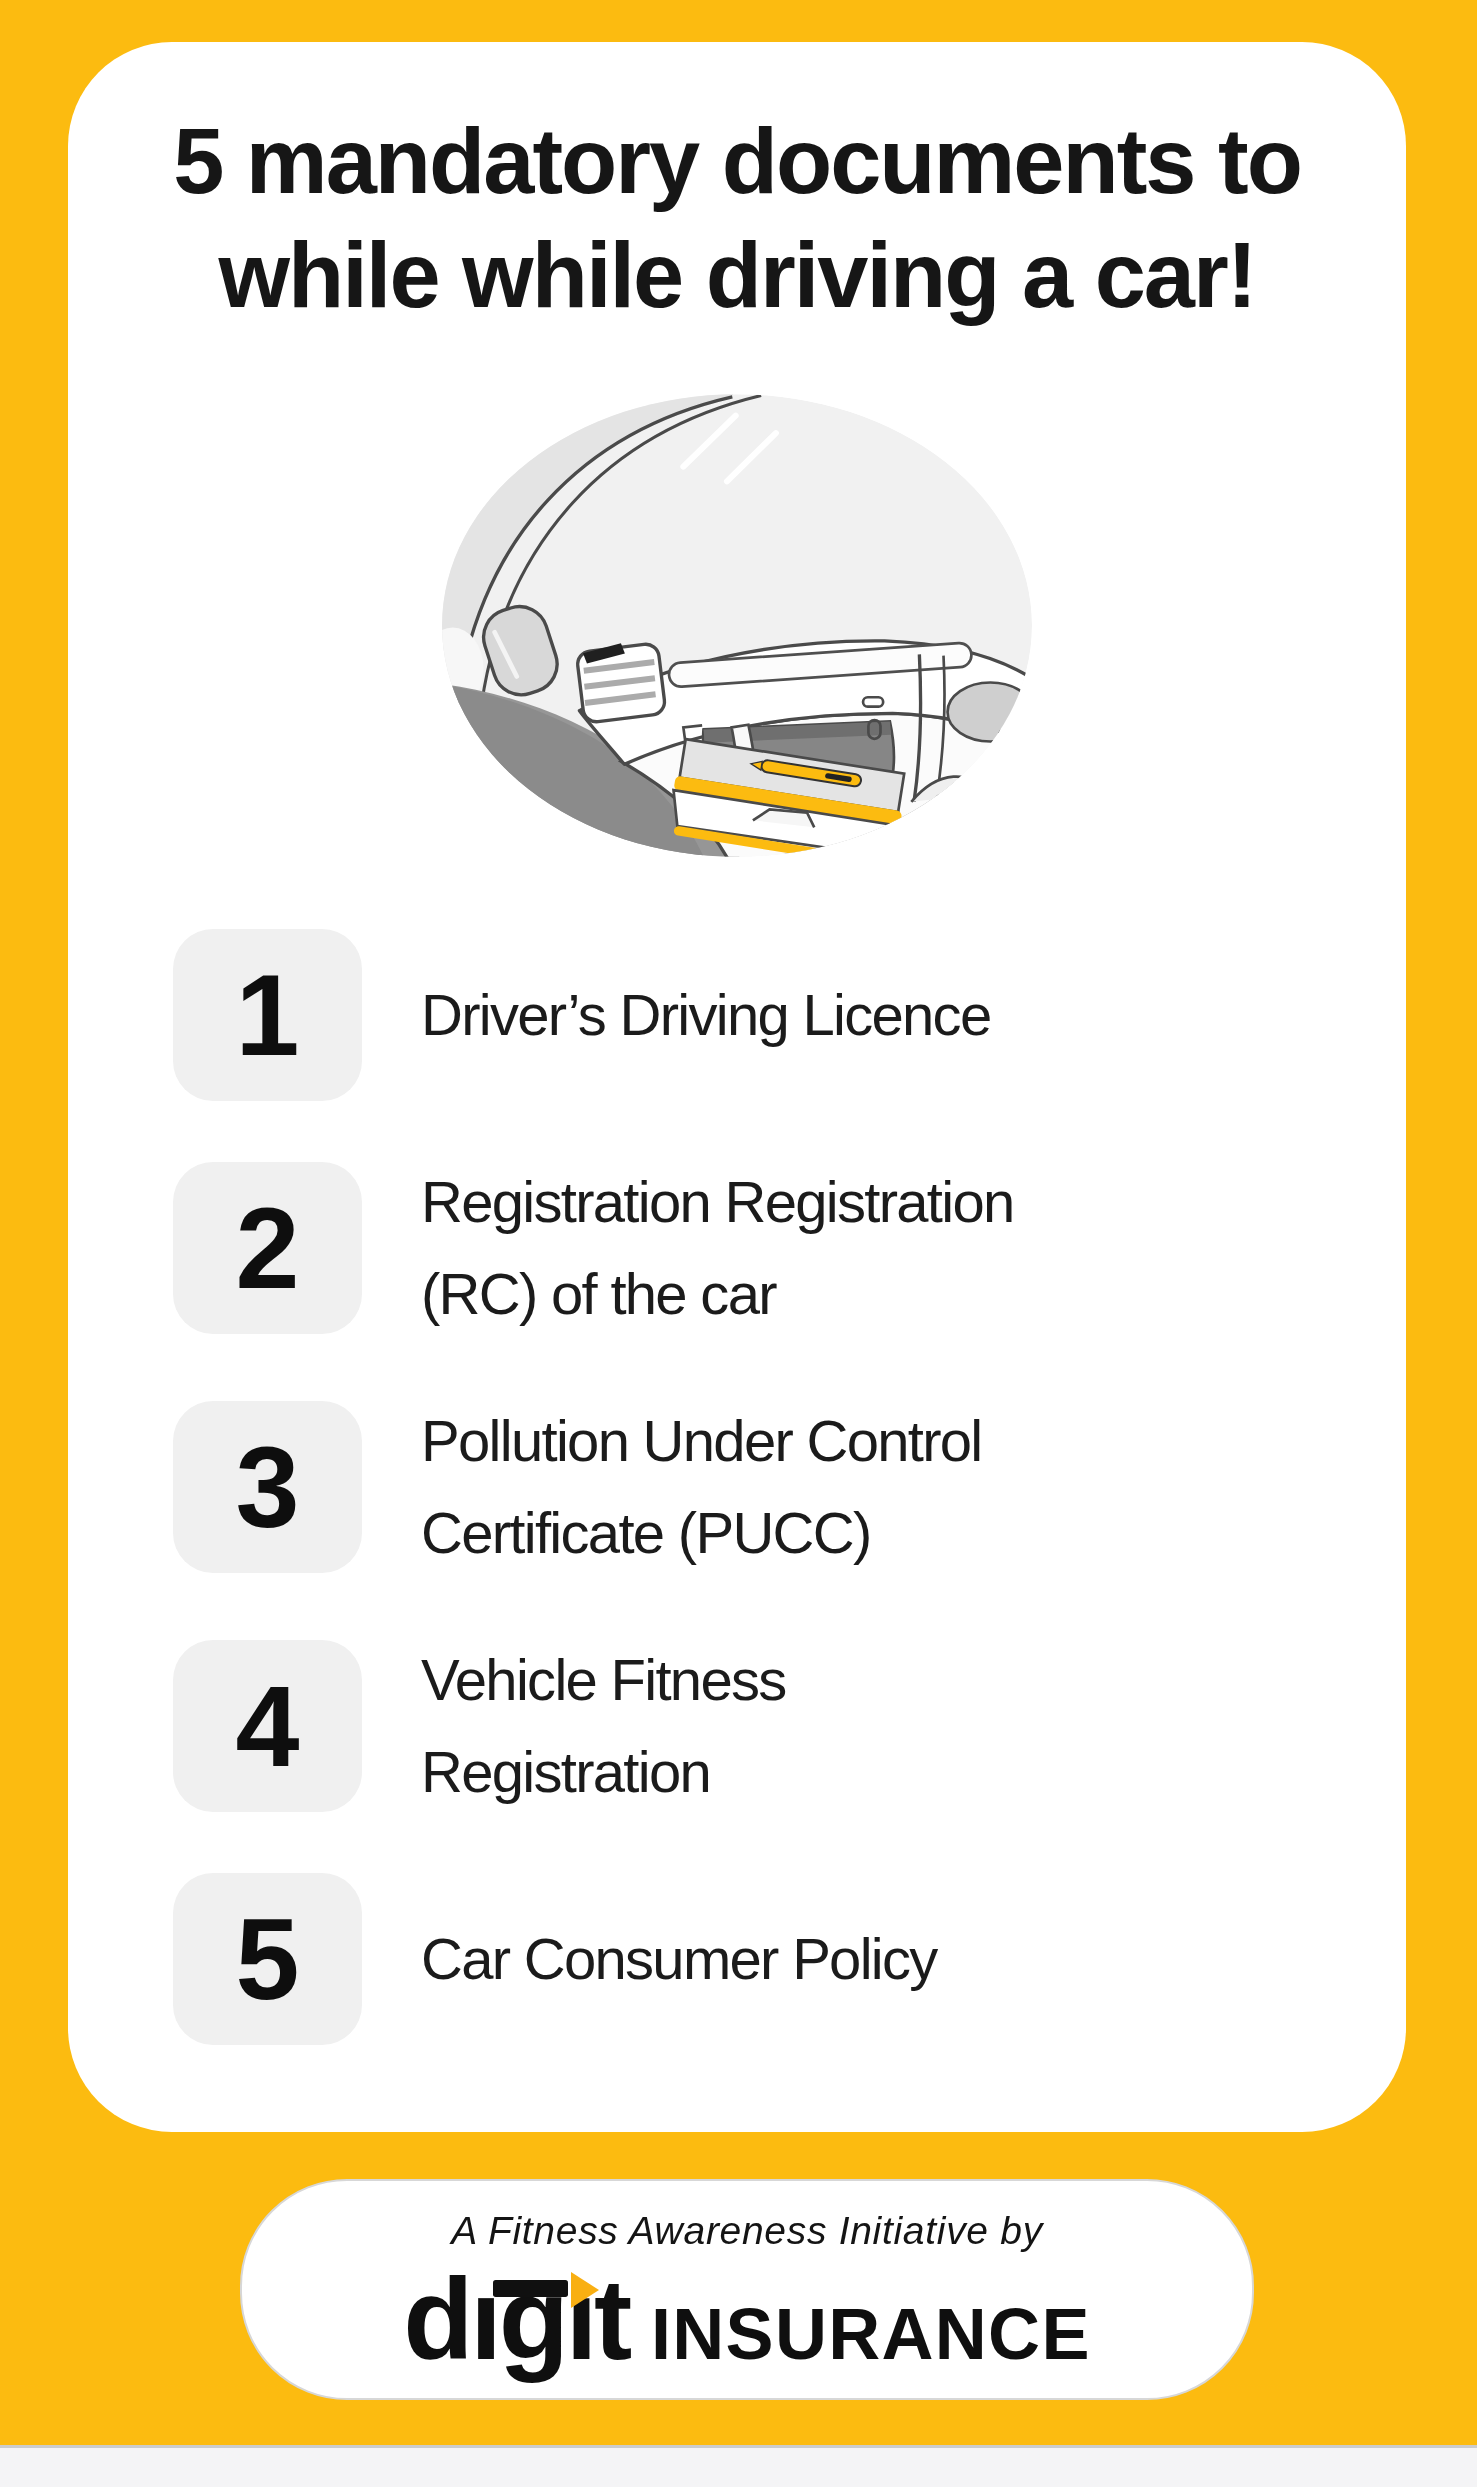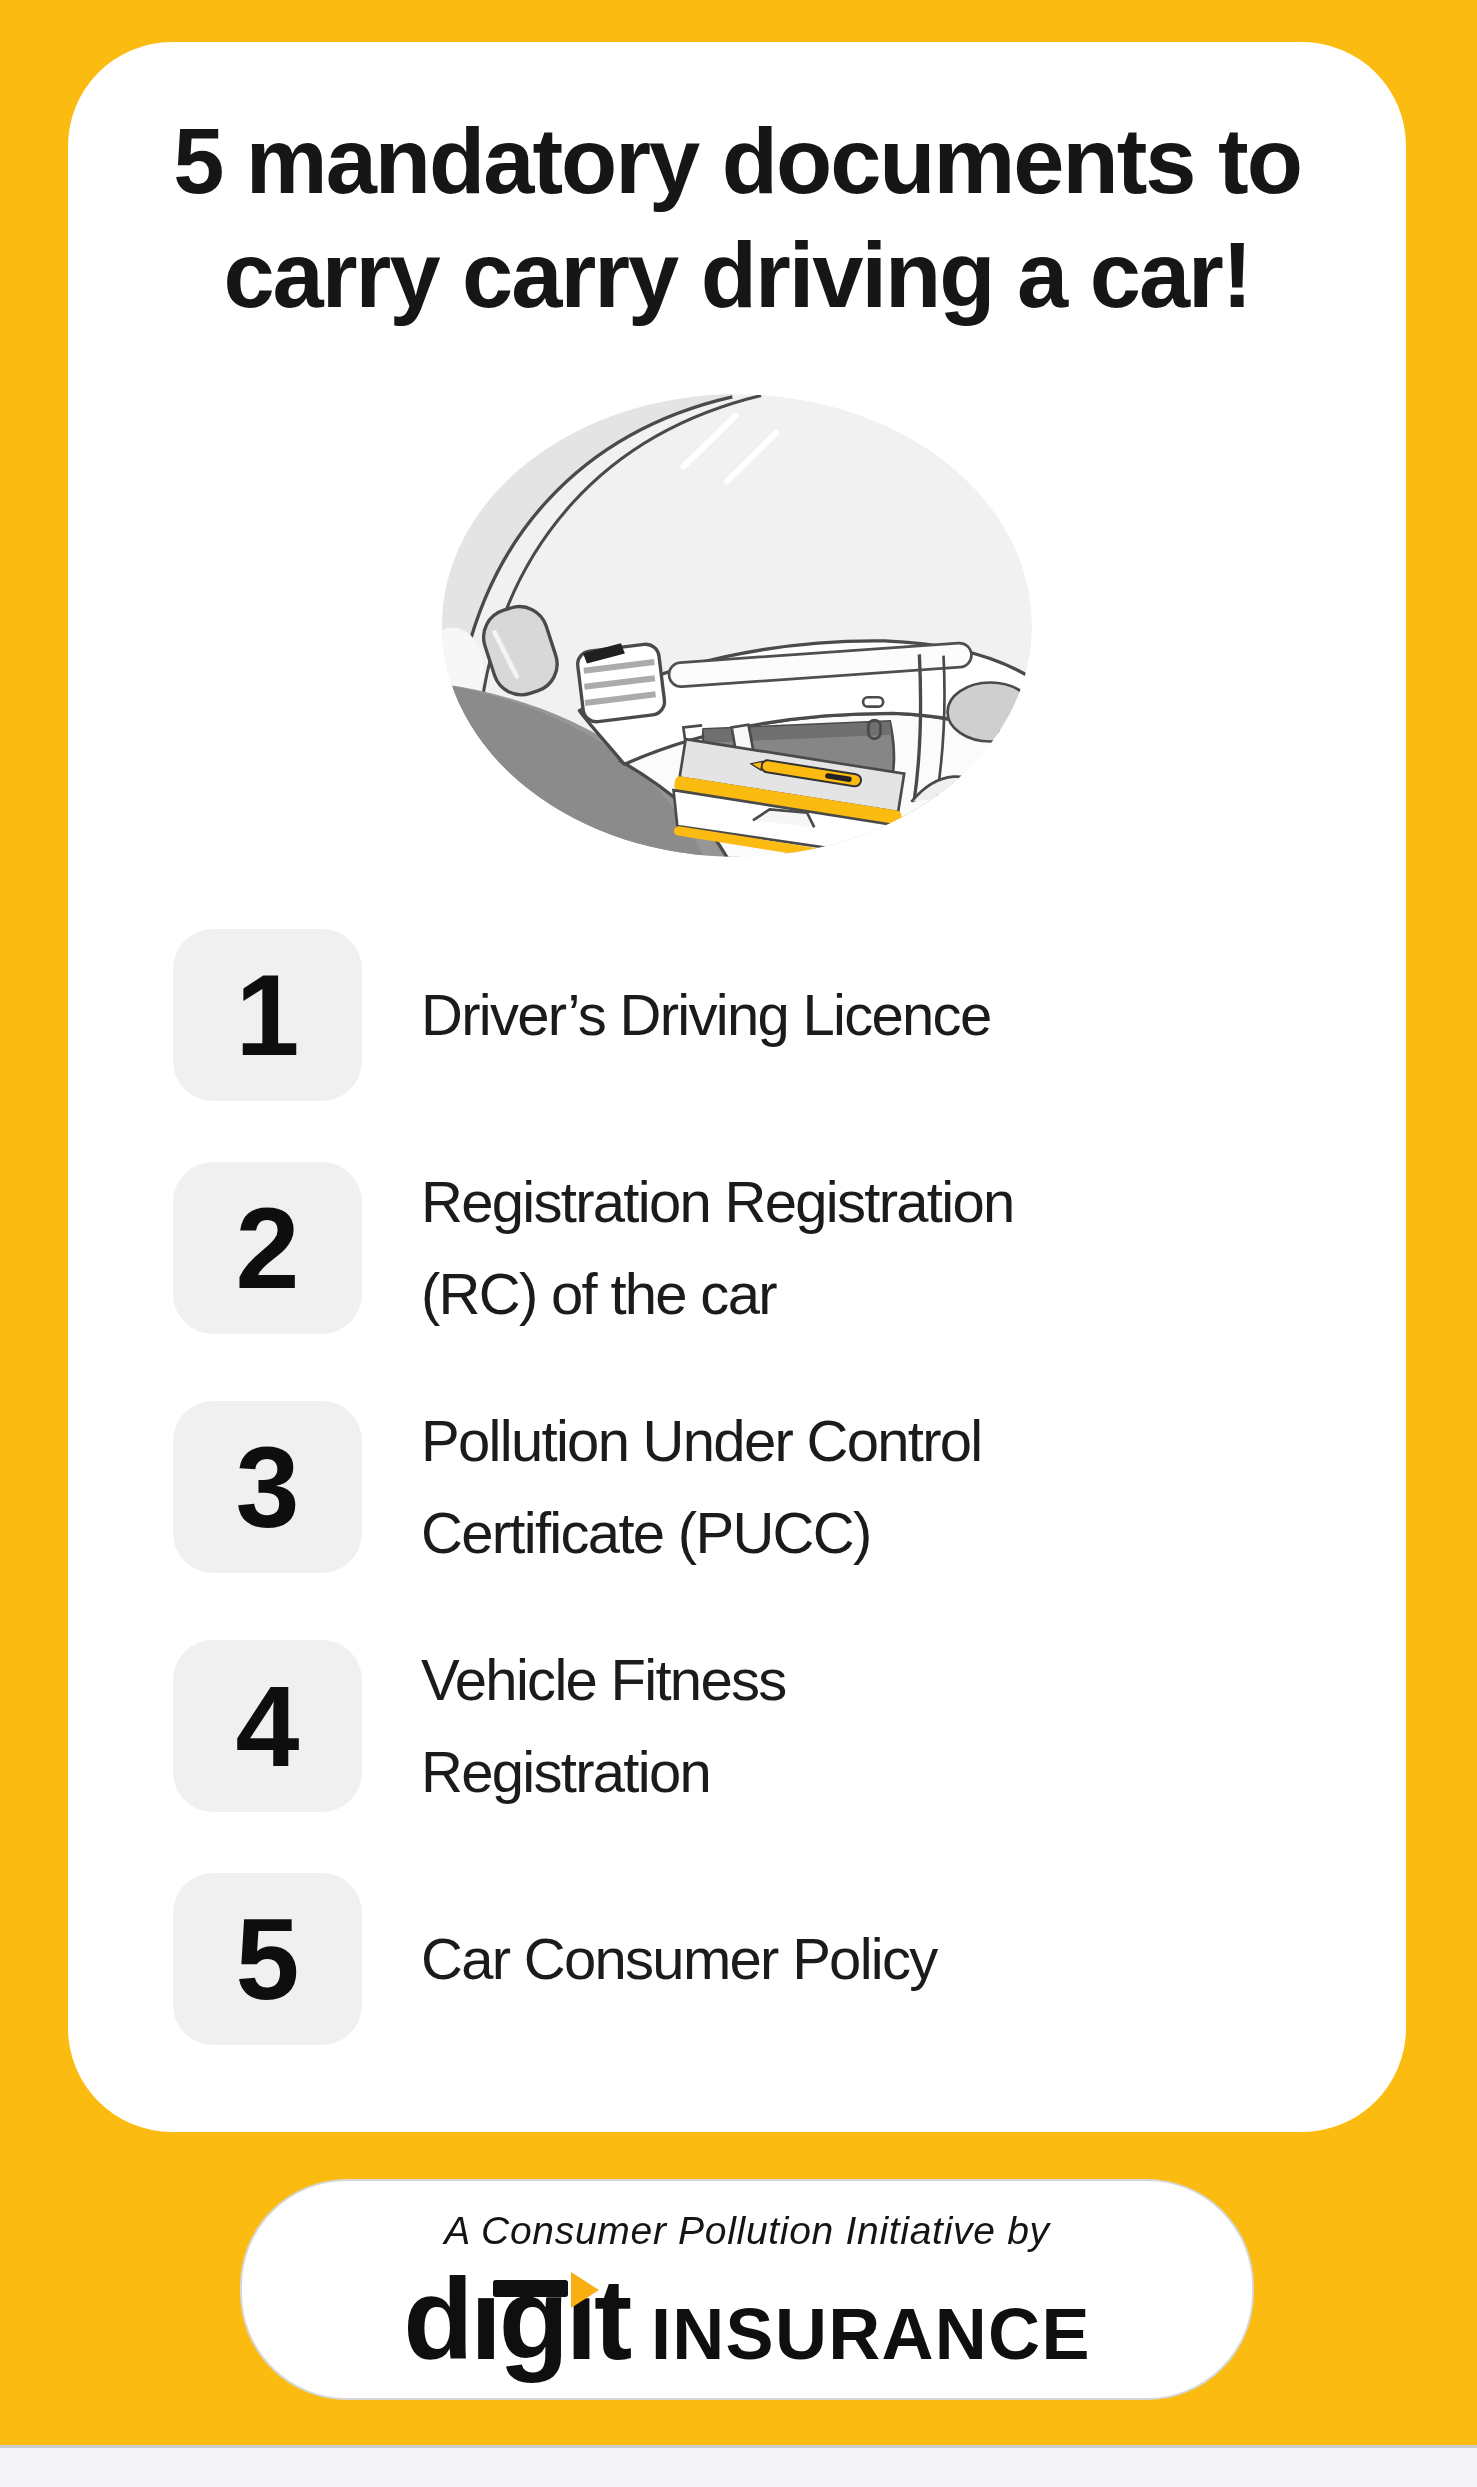--- a/index.html
+++ b/index.html
@@ -85,21 +85,21 @@
 </style>
 </head>
 <body>
 
 <div class="page">
 
   <div class="card">
 
     <div class="title">
       <div>5 mandatory documents to</div>
-      <div>carry carry driving a car!</div>
+      <div>while while driving a car!</div>
     </div>
 
     <div class="illu-wrap">
       <svg viewBox="0 0 880 690" width="590" height="463">
         <defs>
           <clipPath id="blob">
               <ellipse cx="440" cy="345" rx="440" ry="345"></ellipse>
             </clipPath>
         </defs>
         <g clip-path="url(#blob)">
@@ -212,21 +212,21 @@
         <div class="num-badge">
           <span>5</span>
         </div>
         <div class="doc-label">Car Consumer Policy</div>
       </div>
 
     </div>
   </div>
 
   <div class="footer-pill">
-    <div class="tagline">A Consumer Pollution Initiative by</div>
+    <div class="tagline">A Fitness Awareness Initiative by</div>
     <div class="brand-row">
       <span class="wordmark"><span class="lt">d</span><span class="lt">ı</span><span class="lt"><span>g</span><span class="macron-bar"></span></span><span class="lt"><span>ı</span><span class="arrow-tri"></span></span><span class="lt">t</span></span>
       <span class="insurance">INSURANCE</span>
     </div>
   </div>
 
   <div class="bottom-strip"></div>
 
 </div>
 

